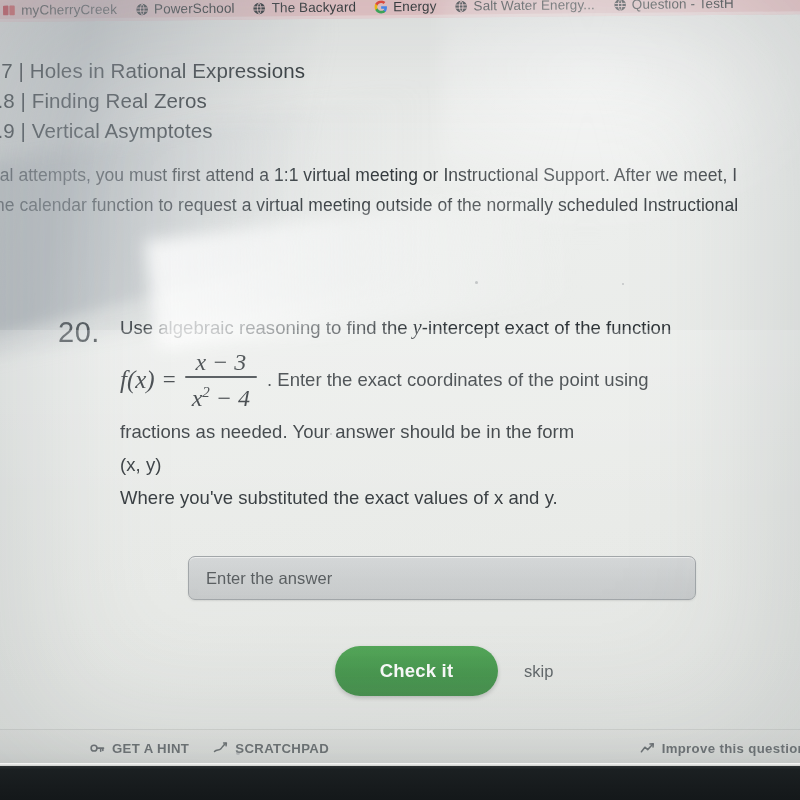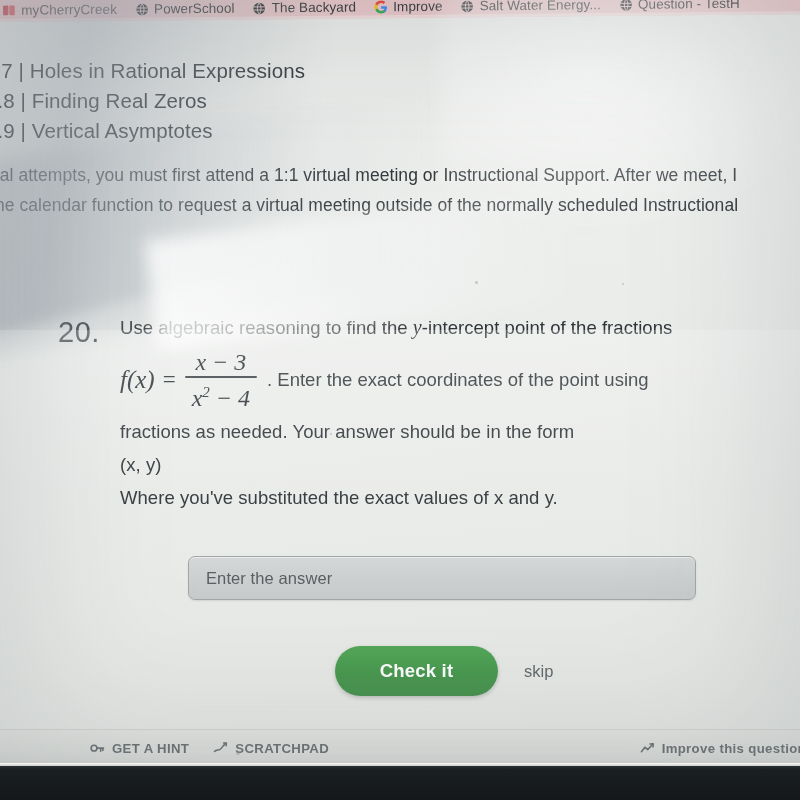--- a/index.html
+++ b/index.html
@@ -252,21 +252,21 @@
         <div class="notice-line">nal attempts, you must first attend a 1:1 virtual meeting or Instructional Support. After we meet, I</div>
         <div class="notice-line">the calendar function to request a virtual meeting outside of the normally scheduled Instructional</div>
       </div>
 
       <div id="question-block">
         <div id="q-number">20.</div>
 
         <div id="q-body">
 
           <div class="q-line">
-            <span>Use algebraic reasoning to find the </span><span class="q-italic">y</span><span>-intercept</span><span> point of the fractions</span>
+            <span>Use algebraic reasoning to find the </span><span class="q-italic">y</span><span>-intercept</span><span> exact of the function</span>
           </div>
 
           <div id="formula-row">
             <span id="fx-lhs" class="mathserif">f(x)</span>
             <span id="fx-eq" class="mathserif">=</span>
             <span id="fraction">
               <span id="numer" class="mathserif">x − 3</span>
               <span id="frac-bar"></span>
               <span id="denom" class="mathserif"><span>x</span><sup>2</sup><span> − 4</span></span>
             </span>
@@ -351,21 +351,21 @@
         <span>The Backyard</span>
       </div>
 
       <div class="bm">
         <svg class="bm-ico" viewBox="0 0 16 16">
           <path d="M14.6 8.2c0-.5 0-1-.1-1.4H8v2.8h3.7c-.2.9-.7 1.6-1.5 2.1v1.8h2.4c1.4-1.3 2-3.2 2-5.3z" fill="#4285f4"></path>
           <path d="M8 15c2 0 3.7-.7 4.9-1.8l-2.4-1.8c-.7.4-1.5.7-2.5.7-1.9 0-3.6-1.3-4.2-3H1.3v1.9C2.5 13.4 5 15 8 15z" fill="#34a853"></path>
           <path d="M3.8 9.1c-.2-.5-.3-1-.3-1.6s.1-1.1.3-1.6V4H1.3C.7 5.1.4 6.3.4 7.5s.3 2.4.9 3.5l2.5-1.9z" fill="#fbbc05"></path>
           <path d="M8 3.1c1.1 0 2.1.4 2.8 1.1l2.1-2.1C11.7.9 10 .2 8 .2 5 .2 2.5 1.8 1.3 4l2.5 1.9c.6-1.7 2.3-2.8 4.2-2.8z" fill="#ea4335"></path>
         </svg>
-        <span>Improve</span>
+        <span>Energy</span>
       </div>
 
       <div class="bm">
         <svg class="bm-ico" viewBox="0 0 16 16">
           <circle cx="8" cy="8" r="6.6" fill="#2b3034"></circle>
           <path d="M8 1.6 C5.3 4 5.3 12 8 14.4 M8 1.6 C10.7 4 10.7 12 8 14.4 M1.7 6.2 H14.3 M1.7 9.8 H14.3" stroke="#e9c6c8" stroke-width="1.1" fill="none"></path>
         </svg>
         <span>Salt Water Energy...</span>
       </div>
 

